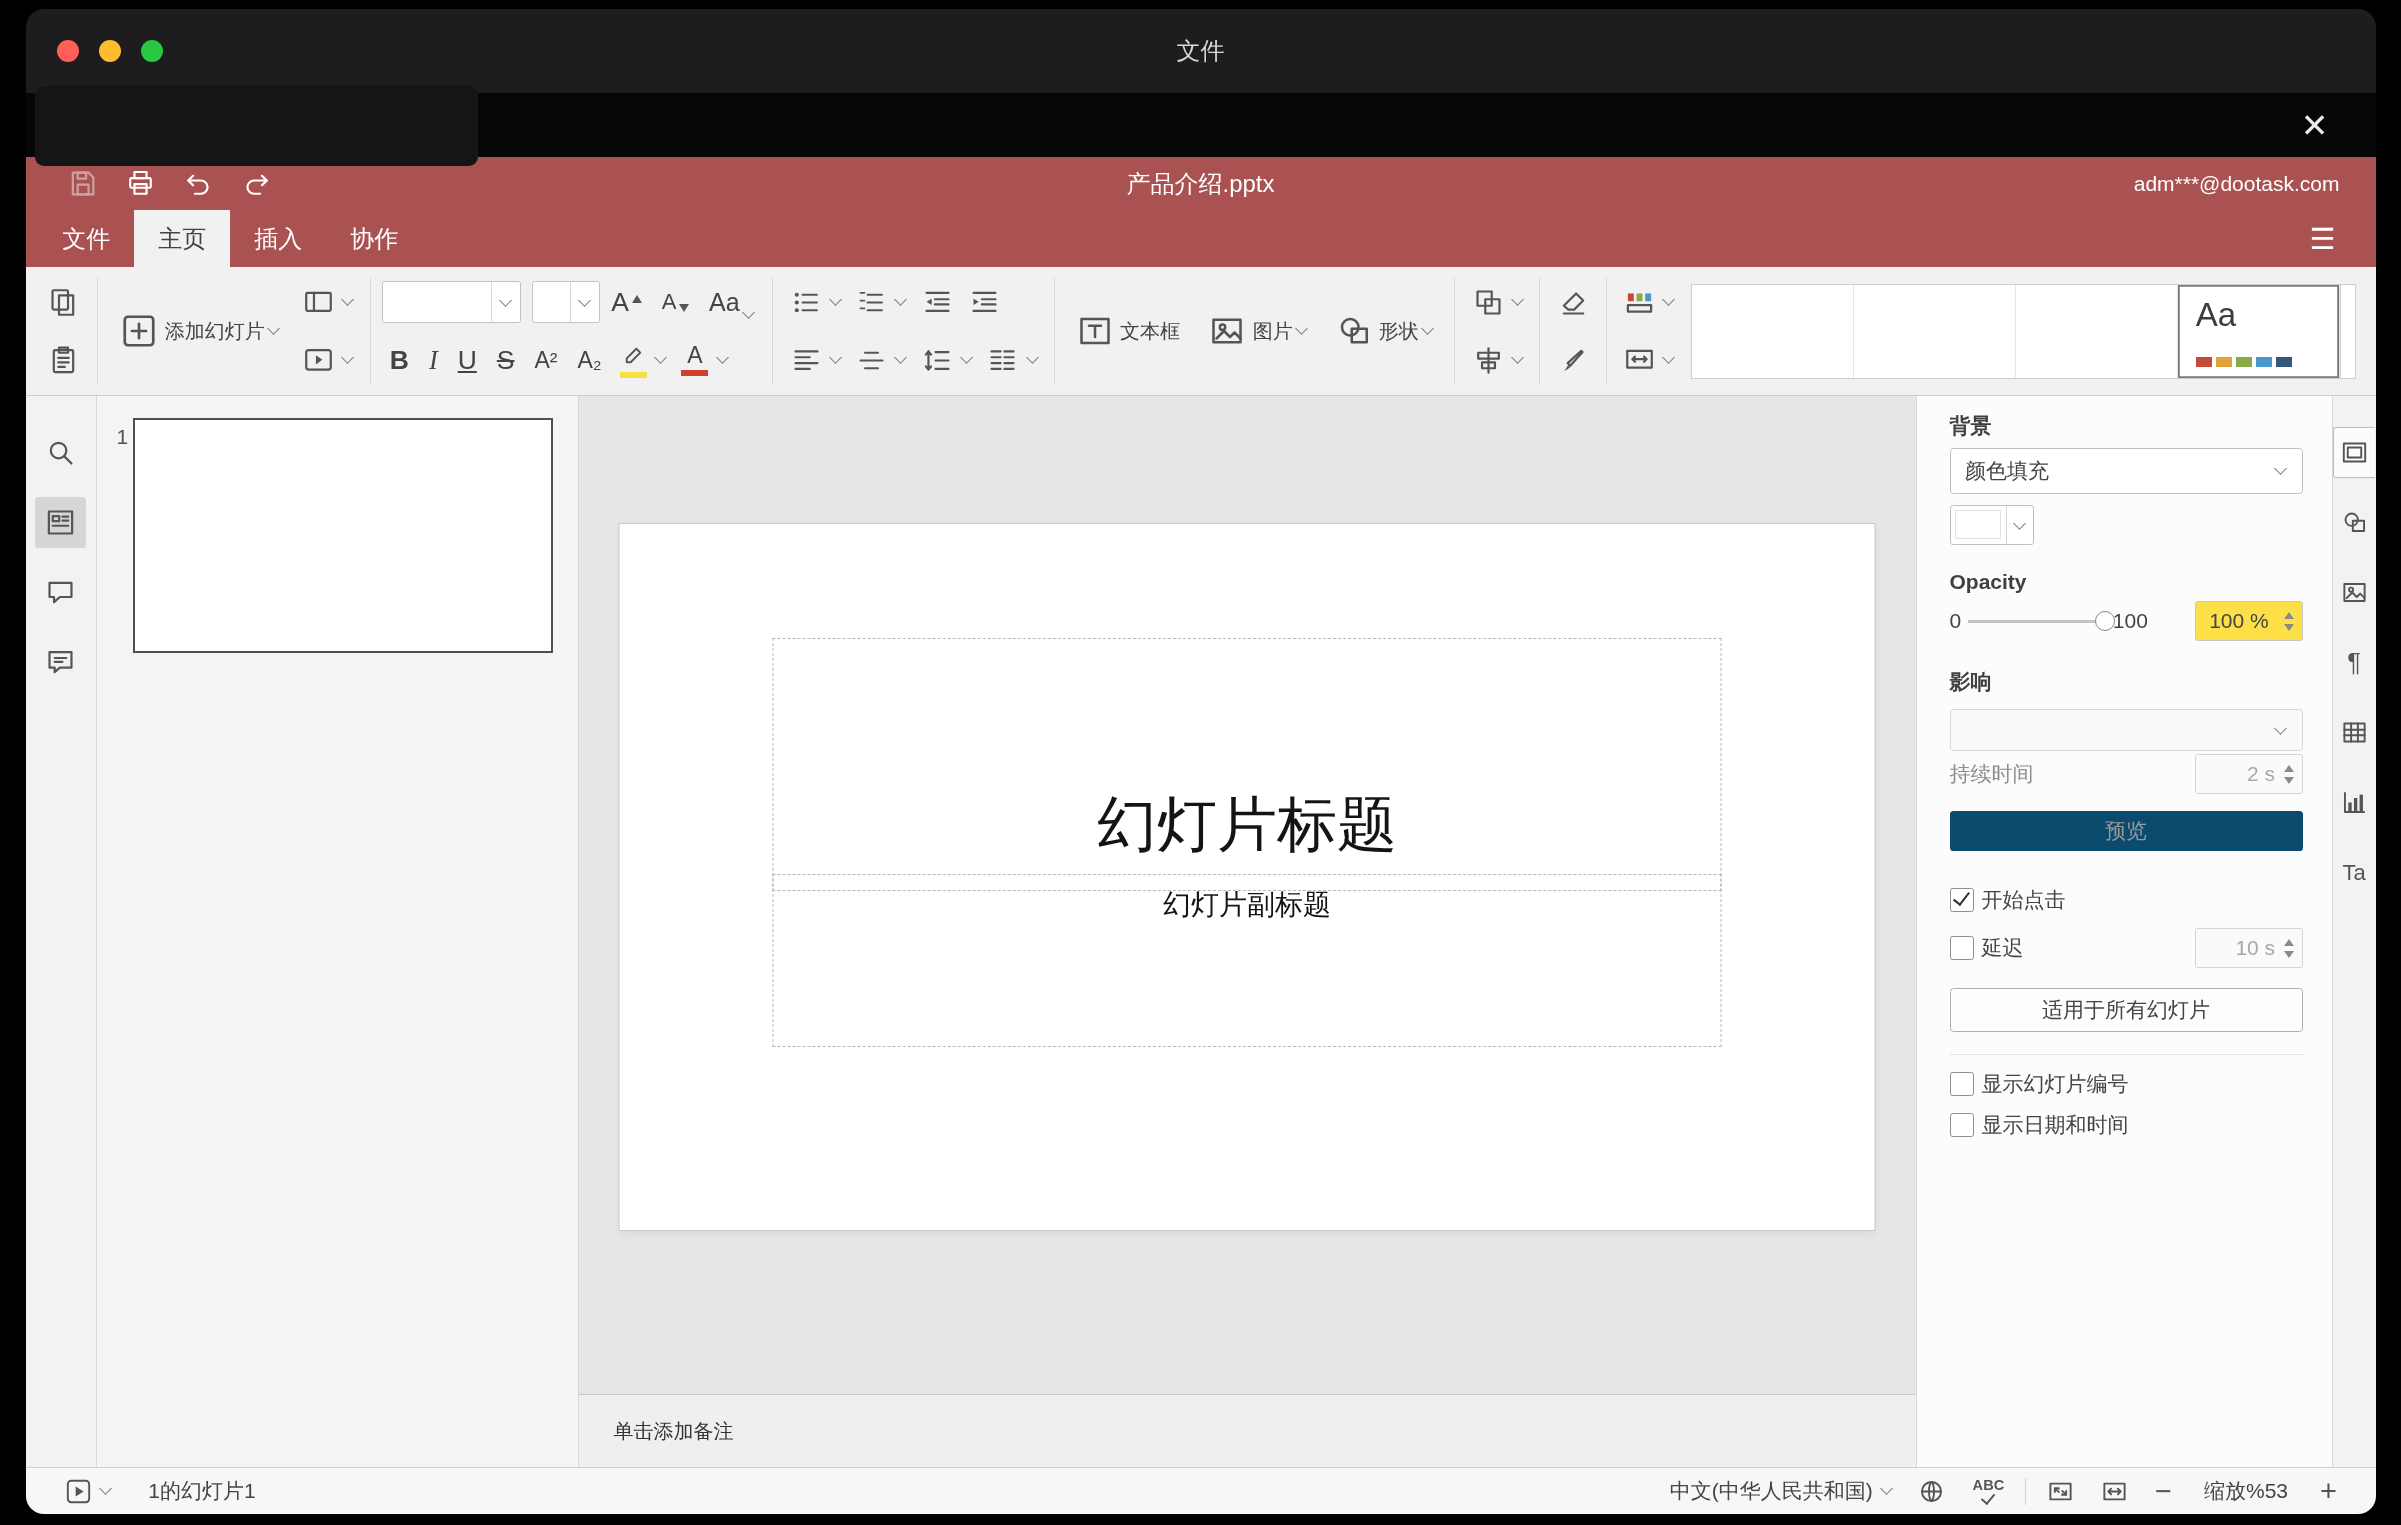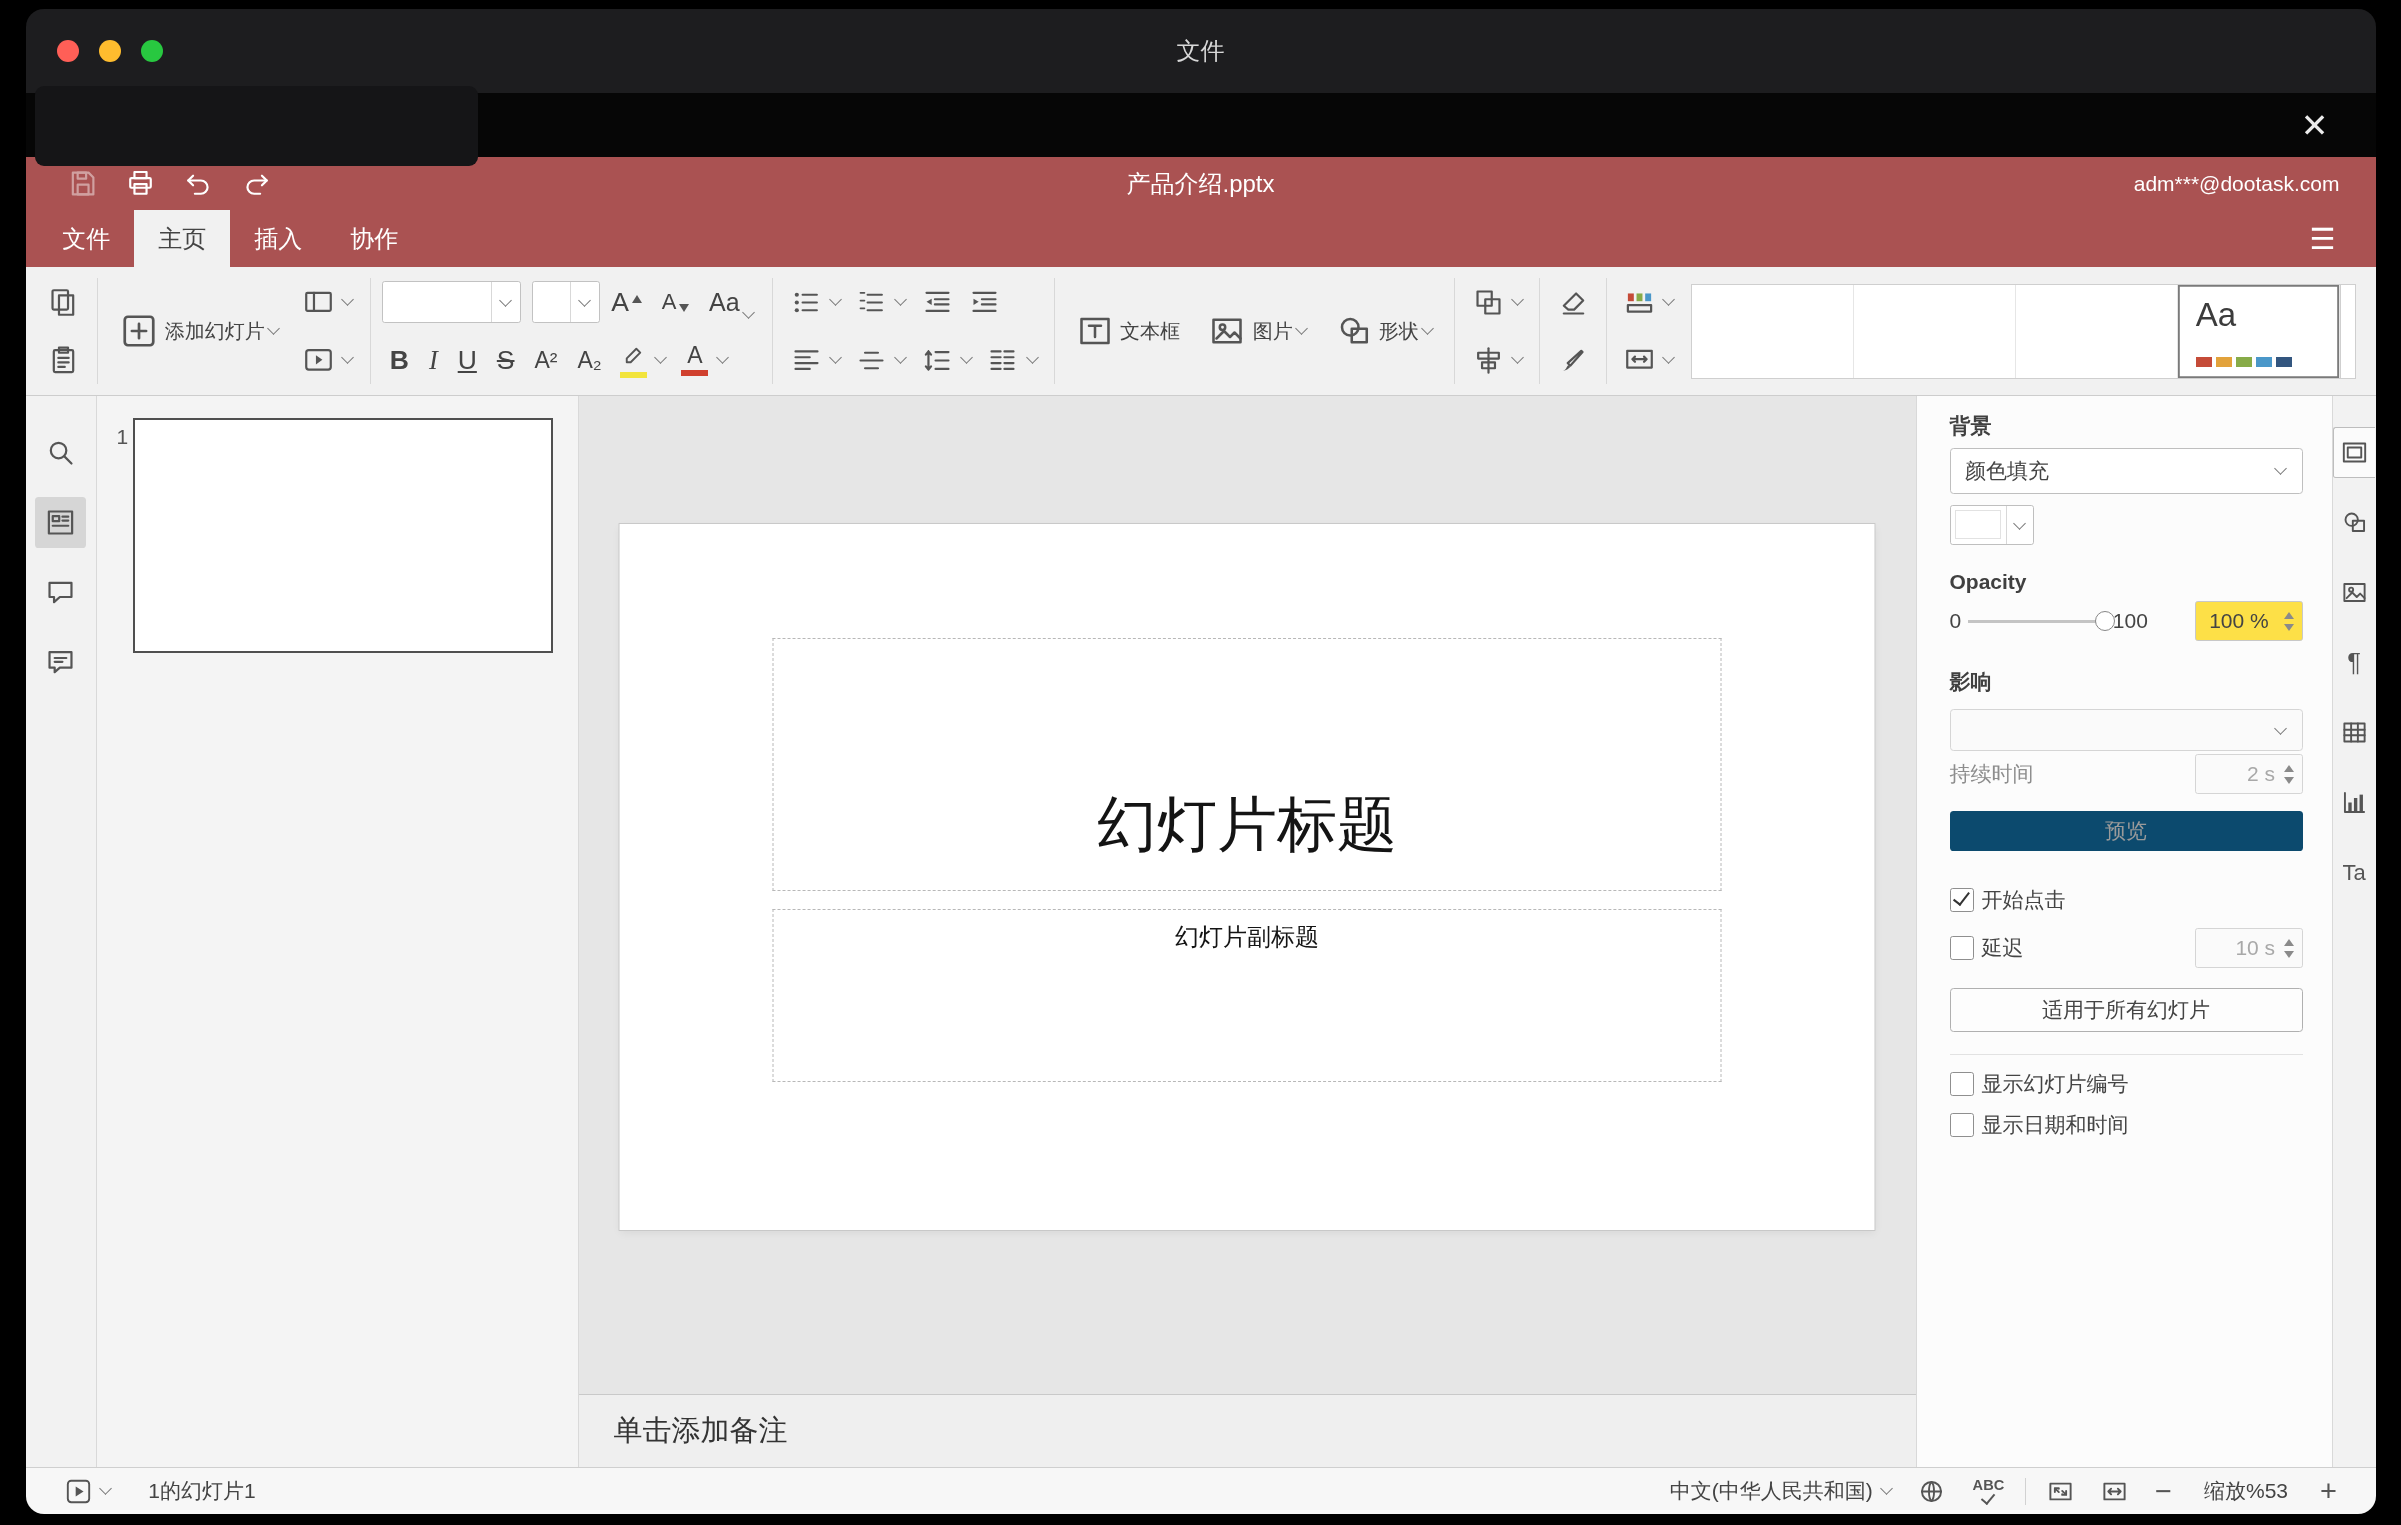--- a/index.html
+++ b/index.html
@@ -71,22 +71,22 @@
   .side-item{width:51px;height:51px;display:flex;align-items:center;justify-content:center;border-radius:3.6px;color:#555}
   .side-item.active{background:#d6d6d6}
   .thumbs{width:482px;background:#f4f4f4;border-right:0.9px solid #d9d9d9;position:relative;flex:none}
   .thumb-num{position:absolute;left:20px;top:29px;font-size:21px;color:#555}
   .thumb{position:absolute;left:36px;top:22px;width:420px;height:235px;background:#fff;border:2.7px solid #4f4f4f}
   .canvas-col{flex:1;display:flex;flex-direction:column;background:#e6e6e6;min-width:0}
   .canvas{flex:1;position:relative;overflow:hidden}
   .slide{position:absolute;left:50%;transform:translateX(-50%);top:128px;width:1255px;height:706px;background:#fff;box-shadow:0 0 0 0.9px #c6c6c6,0 2.7px 9px rgba(0,0,0,.07)}
   .ph{position:absolute;left:153px;right:153px;border:1.8px dashed #b8b8b8;color:#141414}
   .ph-title{top:114px;height:253px;display:flex;align-items:flex-end;justify-content:center;padding-bottom:24px;font-size:60px}
-  .ph-sub{top:385px;height:173px;display:flex;justify-content:center;align-items:flex-start;padding-top:11px;font-size:24px}
-  .notes{height:73px;border-top:0.9px solid #c9c9c9;background:#efefef;display:flex;align-items:center;padding-left:35px;font-size:29px;color:#333;flex:none}
+  .ph-sub{top:350px;height:173px;display:flex;justify-content:center;align-items:flex-start;padding-top:11px;font-size:28px}
+  .notes{height:73px;border-top:0.9px solid #c9c9c9;background:#efefef;display:flex;align-items:center;padding-left:35px;font-size:20px;color:#333;flex:none}
   
   .right-panel{width:416px;background:#fcfcfc;border-left:0.9px solid #d9d9d9;padding:14.6px 29px 0 33px;color:#444;font-size:21px;flex:none;overflow:hidden}
   .rp-label{font-weight:bold;font-size:21px;color:#404040}
   .select{height:46px;width:100%;border:0.9px solid #bfbfbf;border-radius:3.6px;background:#fff;display:flex;align-items:center;margin-top:7.3px}
   .select .val{flex:1;padding:0 14.6px;font-size:21px;color:#444}
   .select .chev{margin:-3.6px 16.4px 0 0}
   .select.disabled{background:#fafafa;border-color:#d5d5d5}
   .swatch-combo{width:84px;height:40px;border:0.9px solid #bfbfbf;border-radius:2.7px;background:#fff;display:flex;margin-top:11px}
   .swatch{flex:1;background:#fff;margin:4.6px;border:0.9px solid #e2e2e2}
   .swatch-dz{width:27px;border-left:0.9px solid #d8d8d8;display:flex;align-items:center;justify-content:center}

